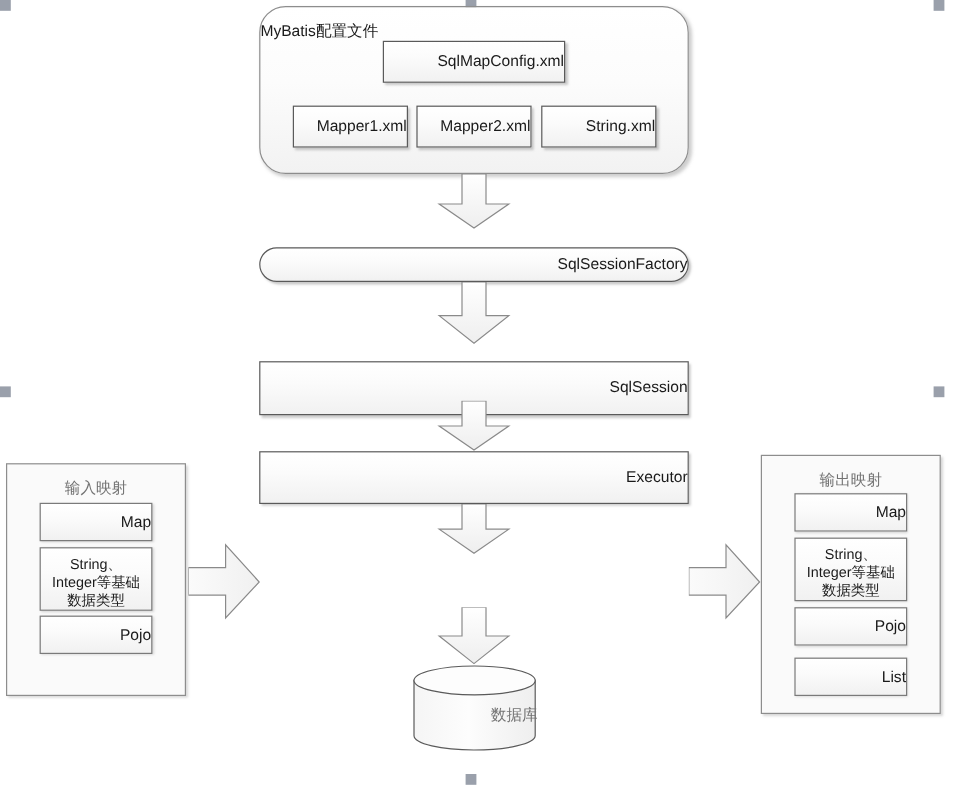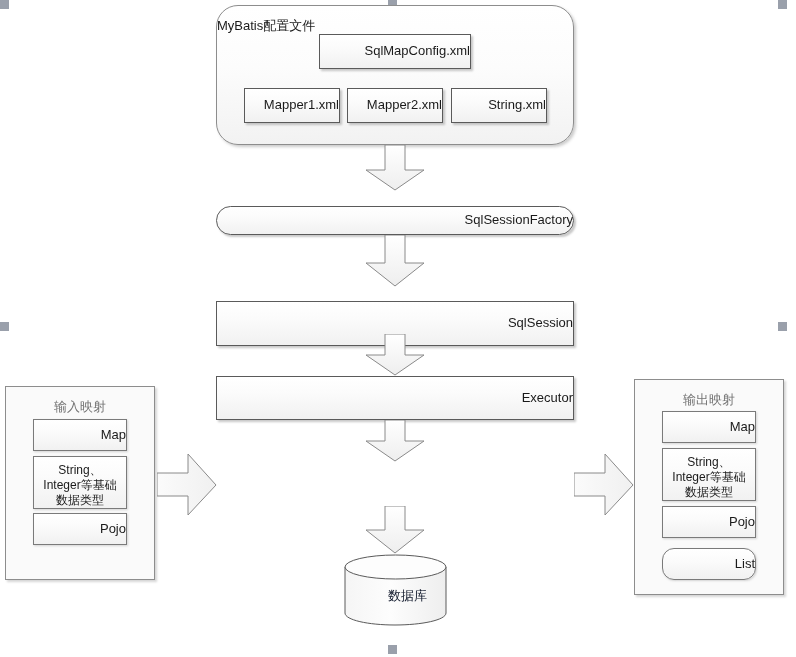--- a/index.html
+++ b/index.html
@@ -86,23 +86,23 @@
 
   
   .cylinder {
     position: absolute;
   }
   .cylinder svg { display: block; }
   .cylinder-label {
     position: absolute;
     left: 0;
     right: 0;
-    text-align: left;
-    font-size: 13px;
-    color: #0f172a;
+    text-align: right;
+    font-size: 13px;
+    color: #737373;
     padding-left: 44px;
   }
 
   
   .handle {
     position: absolute;
     width: 9px;
     height: 9px;
     background: #9aa0ab;
   }
@@ -244,21 +244,21 @@
   <div class="node thin multiline" style="left:662px; top:448px; width:94px; height:53px; font-size:12px;">
     <span>String、</span>
     <span>Integer等基础</span>
     <span>数据类型</span>
   </div>
 
   <div class="node thin" style="left:662px; top:506px; width:94px; height:32px;">
     <span>Pojo</span>
   </div>
 
-  <div class="node thin" style="left:662px; top:548px; width:94px; height:32px;border-radius:12px;">
+  <div class="node thin" style="left:662px; top:548px; width:94px; height:32px;">
     <span>List</span>
   </div>
 
   <div class="arrow-right" style="left:574px; top:452px;">
     <svg width="62" height="66" viewBox="0 0 62 66">
       <polygon points="0,21 31,21 31,2 59,33 31,63 31,44 0,44" fill="url(#ag2)" stroke="#8a8a8a" stroke-width="1"></polygon>
     </svg>
   </div>
 
 </div>

